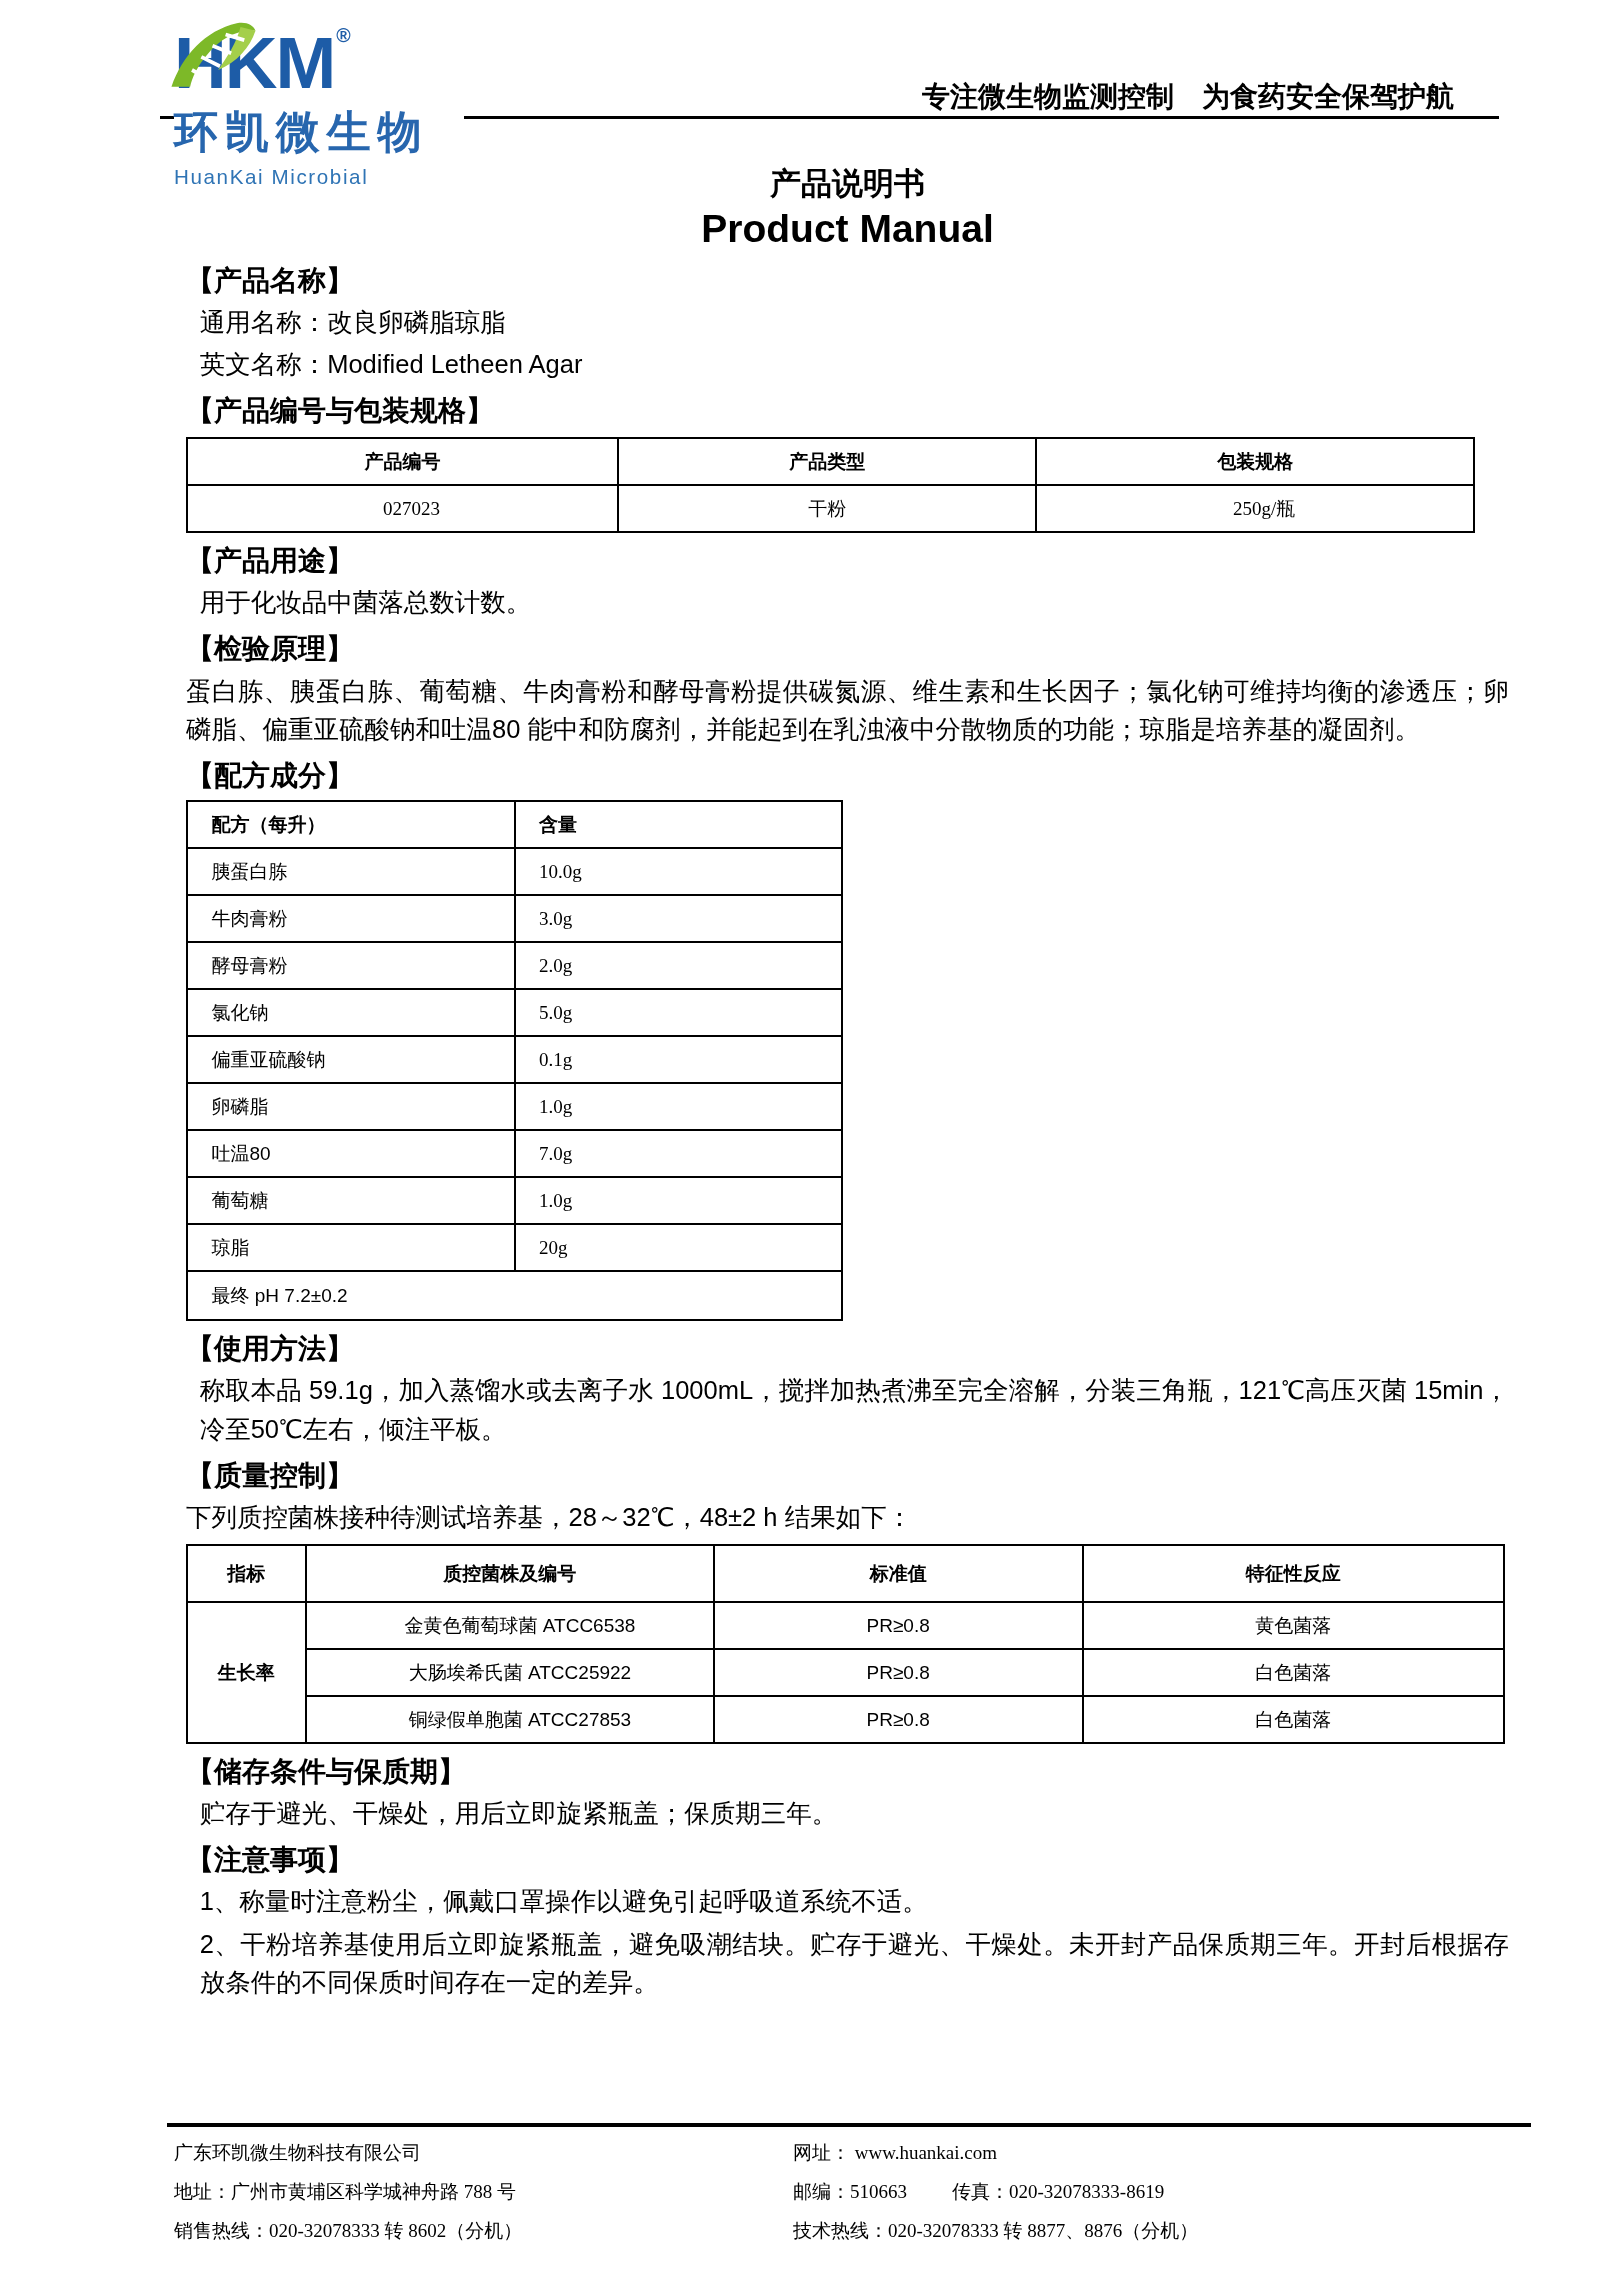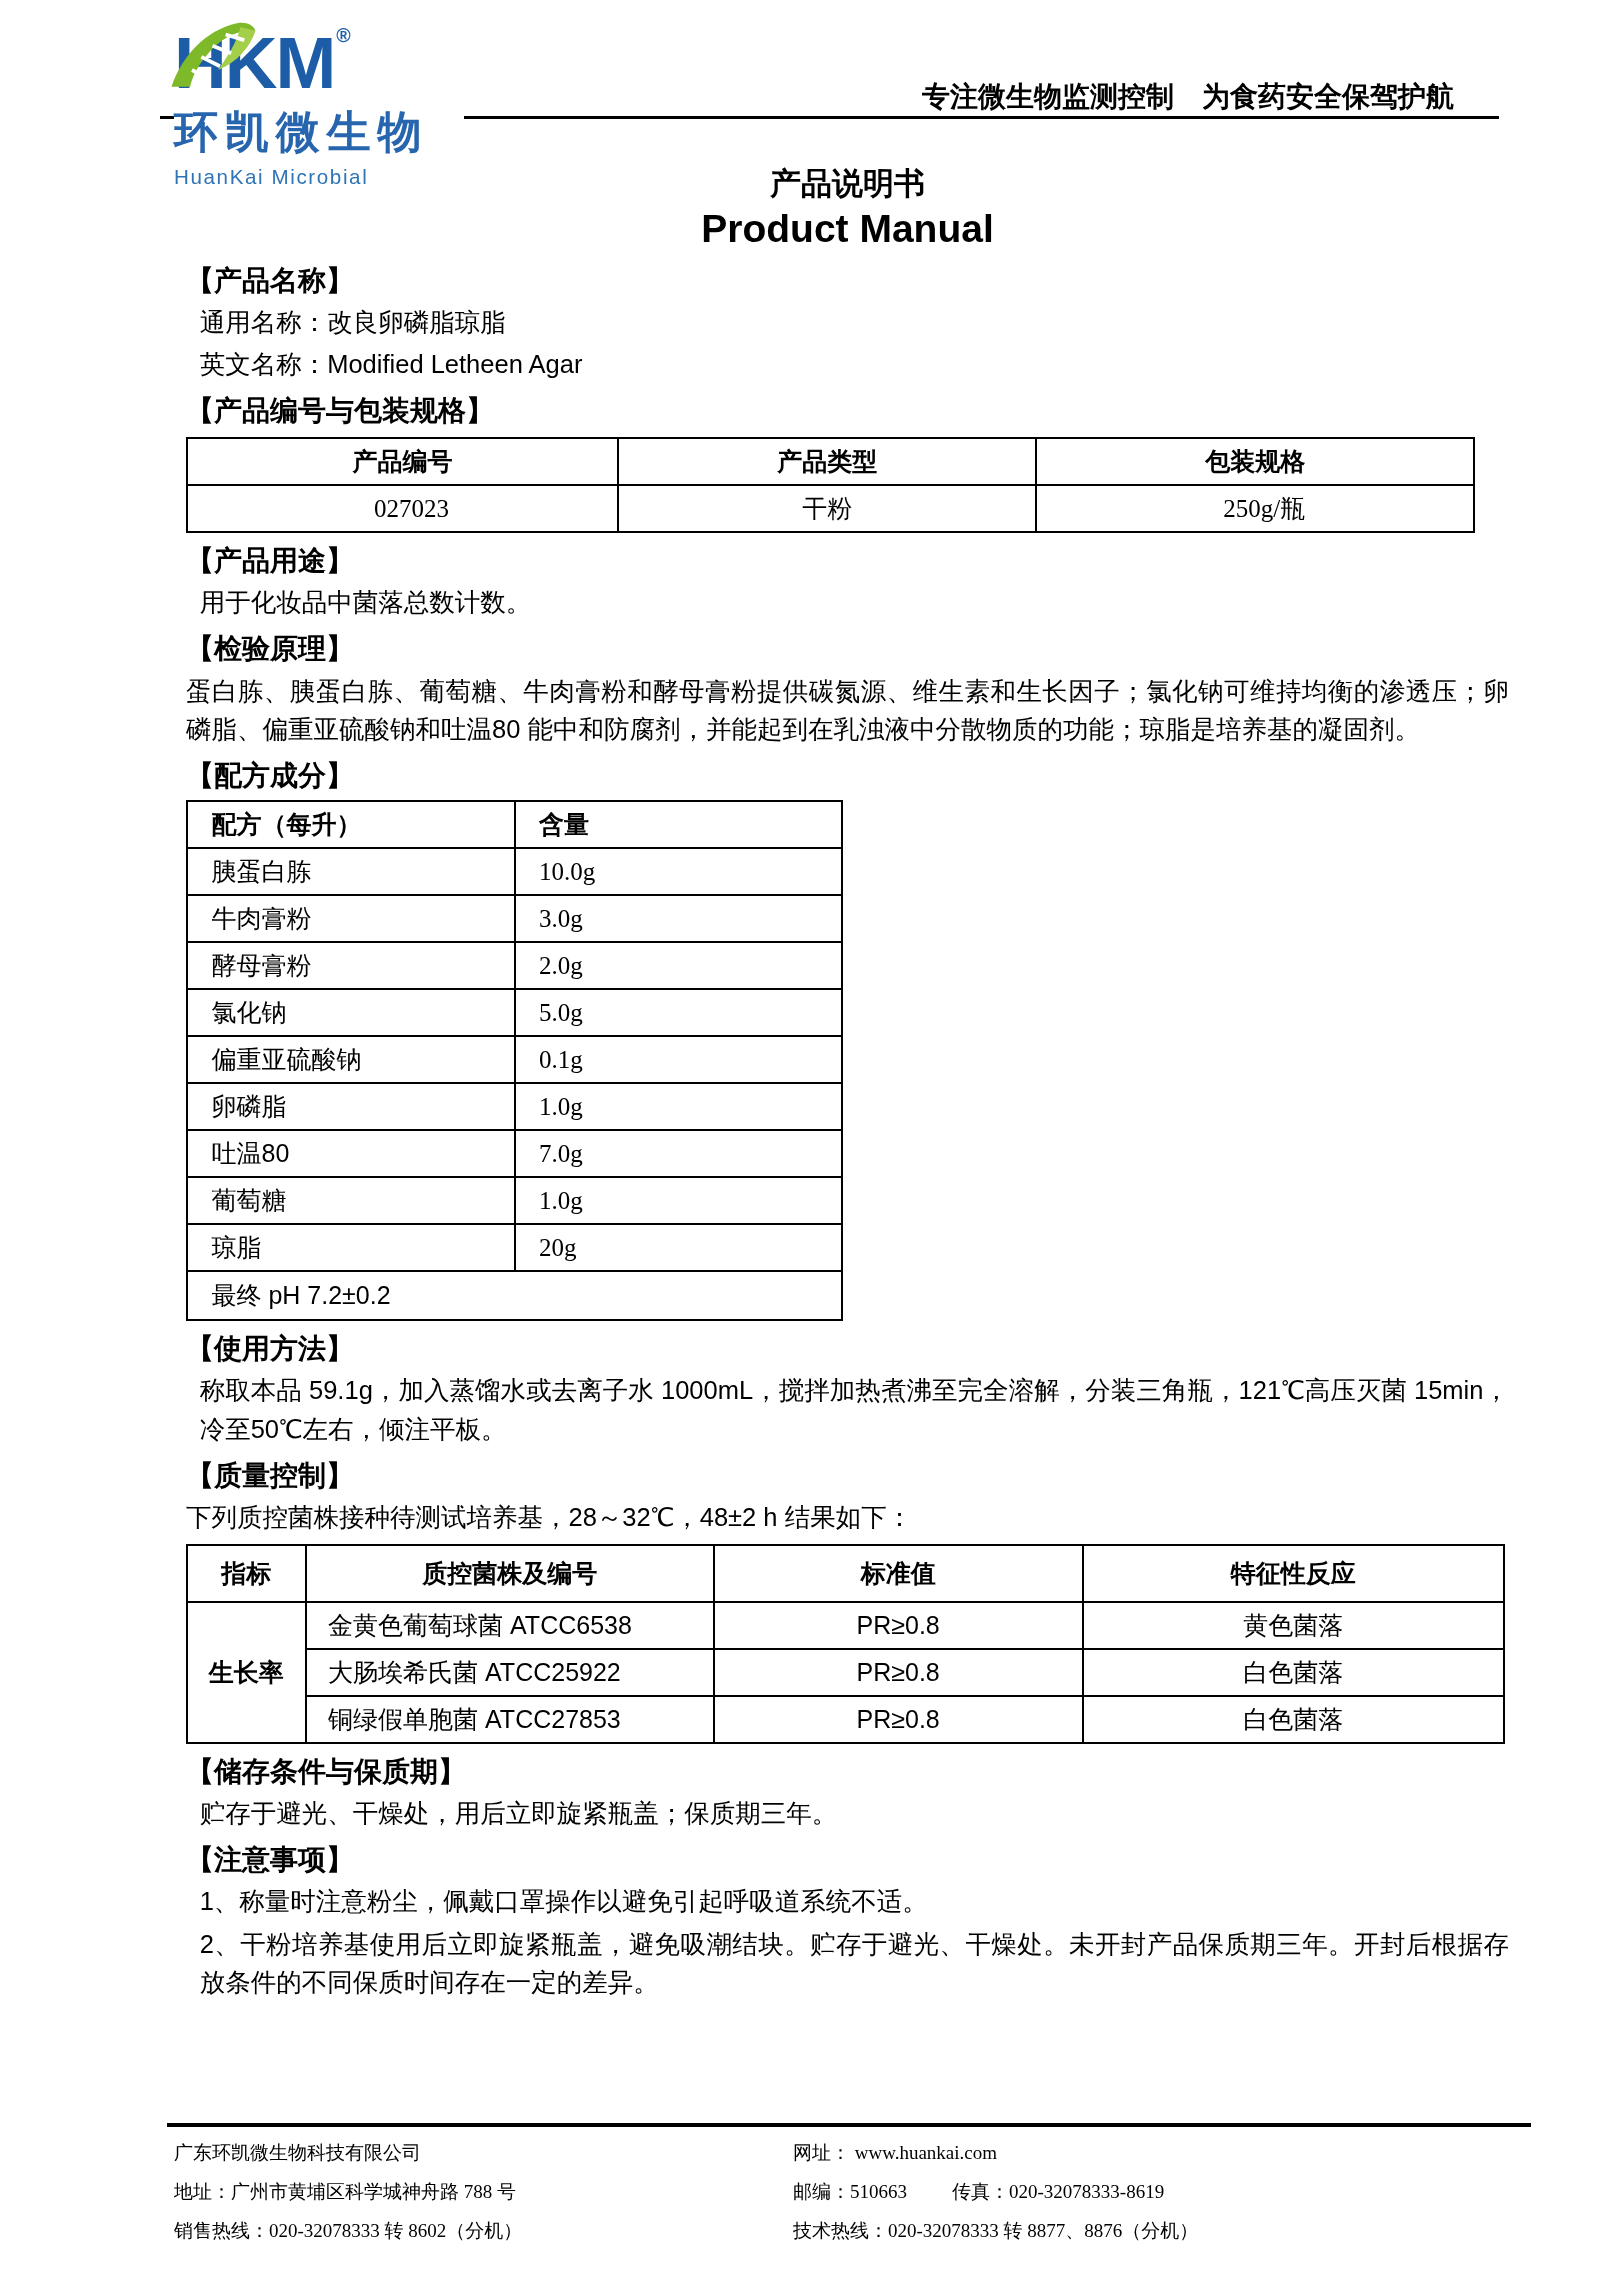--- a/index.html
+++ b/index.html
@@ -20,37 +20,37 @@
   
   .content{position:absolute;top:165px;left:186px;width:1323px;}
   .title-cn{text-align:center;font-size:31px;font-weight:800;line-height:1.2;}
   .title-en{text-align:center;font-size:39px;font-weight:800;line-height:1.2;margin-top:3.9px;}
   h2.sec{font-size:28px;font-weight:800;margin:9.8px 0 3.9px 0;line-height:1.3;}
   p.body{font-size:25.5px;line-height:1.5;margin:3.9px 0;text-align:justify;}
   .ind{padding-left:13.7px;}
   .nowrap-label{white-space:nowrap;}
 
   table.t{border-collapse:collapse;table-layout:fixed;}
-  table.t th,table.t td{border:2px solid #000;font-size:25px;overflow:hidden;}
+  table.t th,table.t td{border:2px solid #000;font-size:19px;overflow:hidden;}
   table.t th{font-weight:800;}
   .serif{font-family:Liberation Serif, serif;padding-left:19px;}
 
   #code-table{width:1289px;margin:7.8px 0 2px;text-align:center;}
   #code-table th{height:43px;}
   #code-table td{height:43px;}
 
   #formula-table{width:657px;margin:5.9px 0 2px;}
   #formula-table th,#formula-table td{height:45px;text-align:left;padding:0 0 0 23.5px;}
   #formula-table td.amt{font-family:"Liberation Serif",serif;}
   #formula-table td.ph{height:47px;}
 
   #qc-table{width:1319px;margin:7.8px 0 3.9px;border:2.9px solid #000;}
   #qc-table th{height:53px;text-align:center;}
   #qc-table td{height:43px;text-align:center;}
-  #qc-table td.strain{text-align:left;padding-left:21.6px;border-radius:11px;}
+  #qc-table td.strain{text-align:center;padding-left:21.6px;border-radius:11px;}
   #qc-table td.indicator{font-weight:700;}
 
   
   .footer{position:absolute;top:2123px;left:0;right:0;bottom:0;background:#fff;z-index:3;}
   .footer-rule{margin-left:167px;width:1364px;height:3.9px;background:#000;}
   .footer-cols{display:flex;padding:5.9px 0 0 174px;font-family:"Liberation Serif",serif;
                font-size:19px;line-height:39px;}
   .fcol-left{width:619px;}
   .fax-gap{display:inline-block;width:45px;}
 </style>

